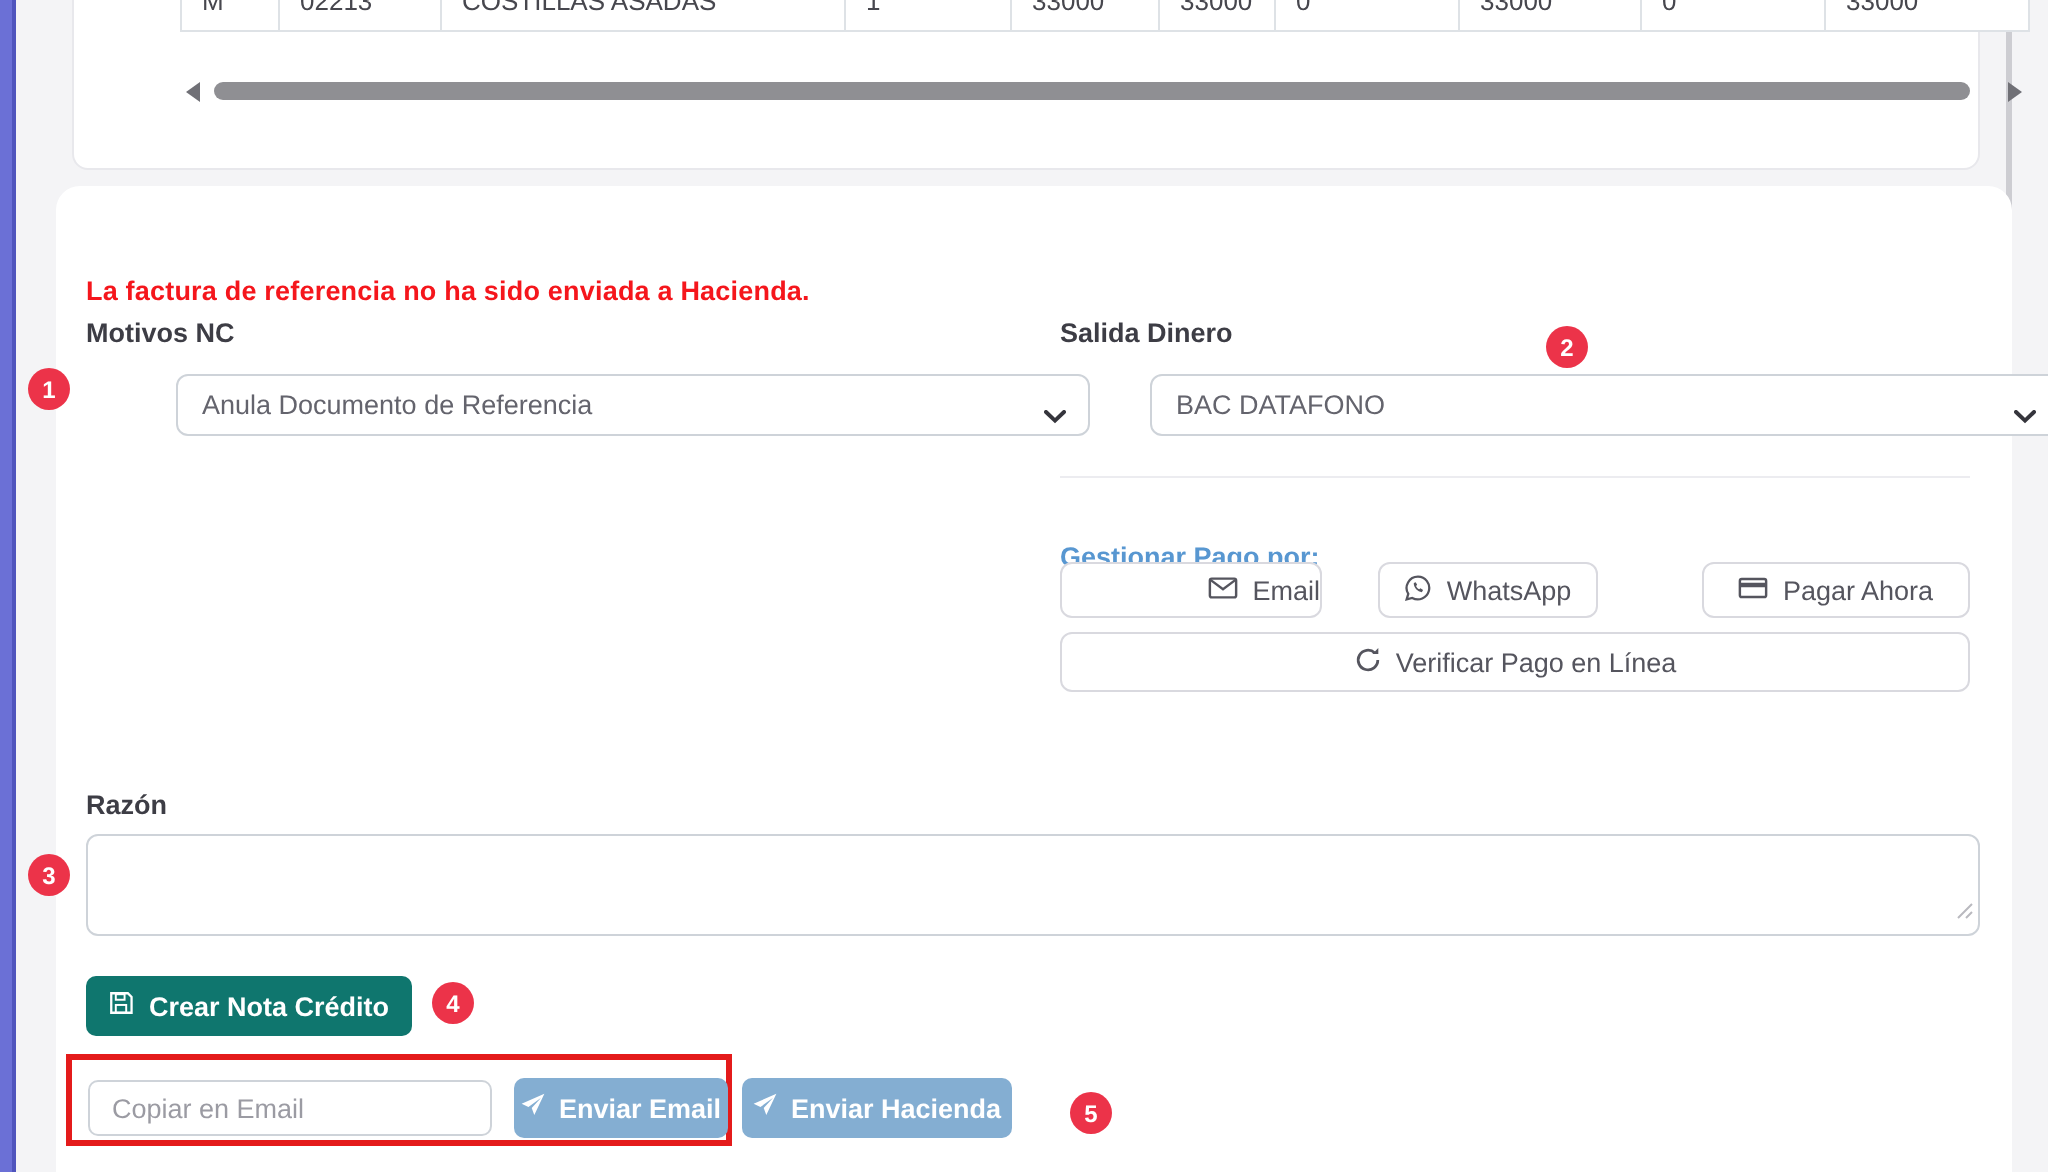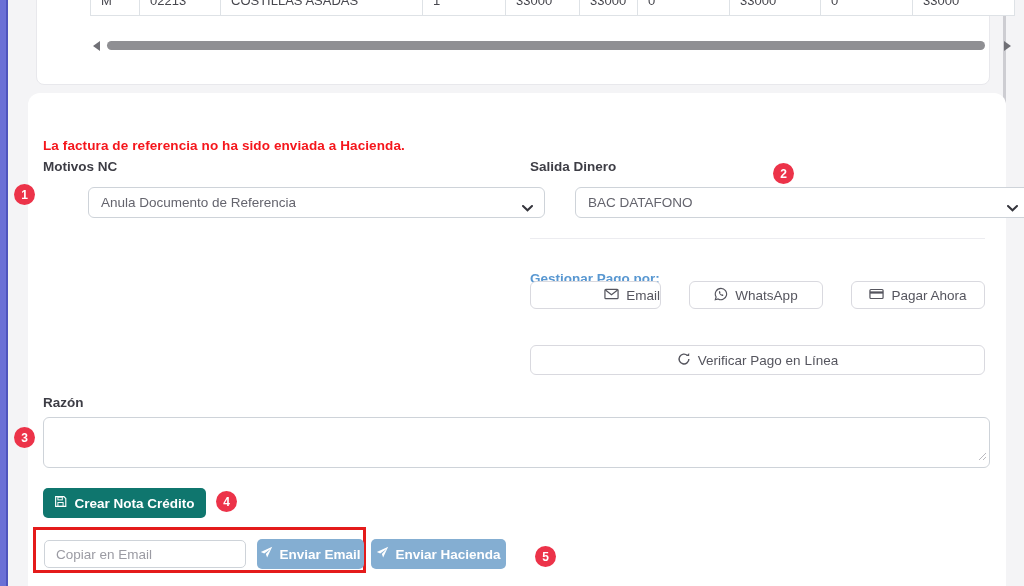--- a/index.html
+++ b/index.html
@@ -57,23 +57,23 @@
 
   .divider { position:absolute; left:530px; top:238px; width:455px; height:1px; background:#ececf0; }
 
   .gestionar { position:absolute; left:530px; top:251px; font-size:13.5px; font-weight:600;
     color:#5897d1;margin-top:20px; }
 
   .btn-outline { position:absolute; height:28px; background:#fff; border:1px solid #d9d9df;
     border-radius:6px; color:#55555e; font-size:13.5px; display:flex; align-items:center;
     justify-content:center; gap:7px; cursor:pointer; }
   .btn-email   { left:530px; top:281px; width:131px;justify-content:flex-end; }
-  .btn-wa      { left:689px; top:281px; width:134px; }
+  .btn-wa      { left:689px; top:281px; width:110px; }
   .btn-pagar   { left:851px; top:281px; width:134px; }
-  .btn-verif   { left:530px; top:316px; width:455px; height:30px;margin-top:29px; }
+  .btn-verif   { left:530px; top:316px; width:455px; height:30px; }
 
   .textarea { position:absolute; left:43px; top:417px; width:947px; height:51px;
     background:#fff; border:1px solid #ced3d9; border-radius:6px; }
   .resize-h { position:absolute; right:2px; bottom:2px; }
 
   .btn-green { position:absolute; left:43px; top:488px; width:163px; height:30px;
     background:#0f766e; border:none; border-radius:5px; color:#fff; font-size:13.5px;
     font-weight:600; display:flex; align-items:center; justify-content:center; gap:7px;
     cursor:pointer; }
 

